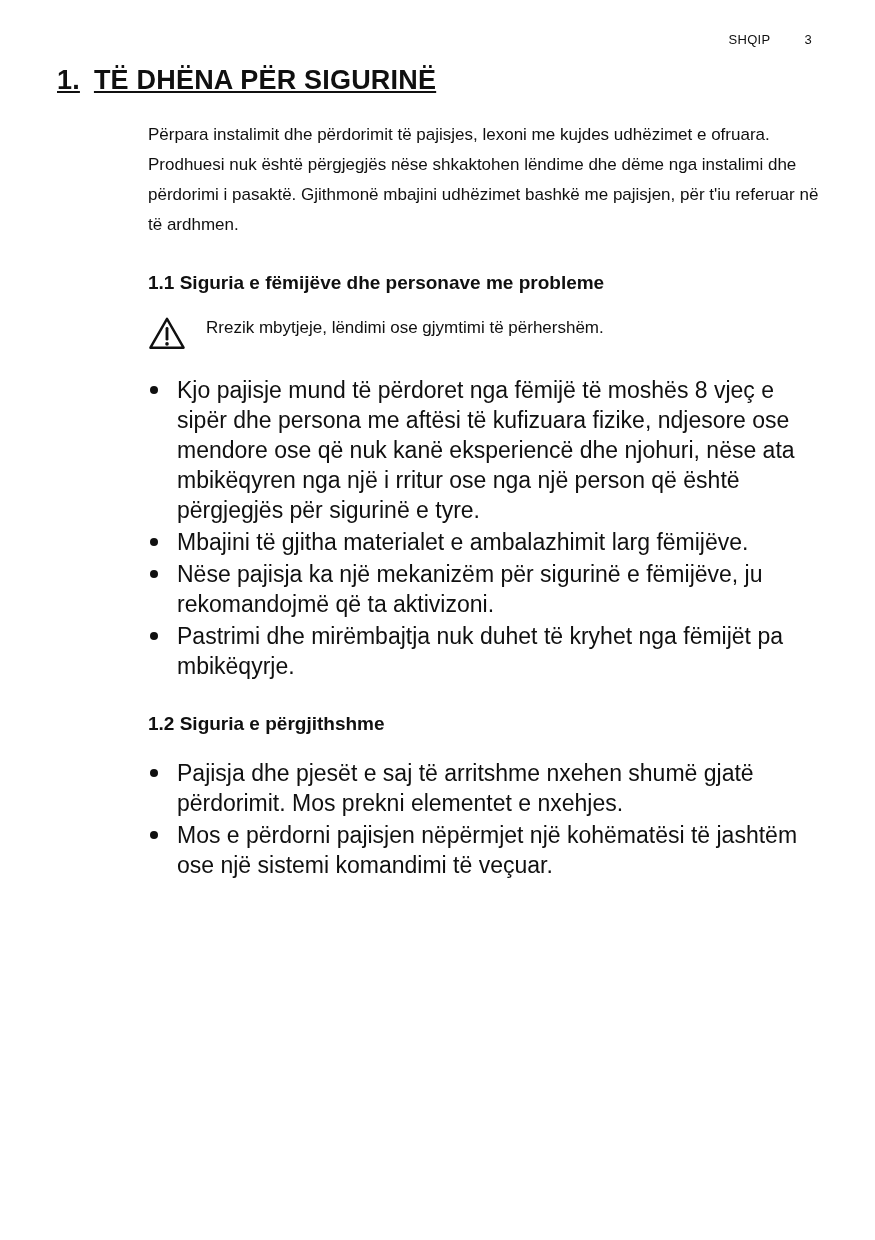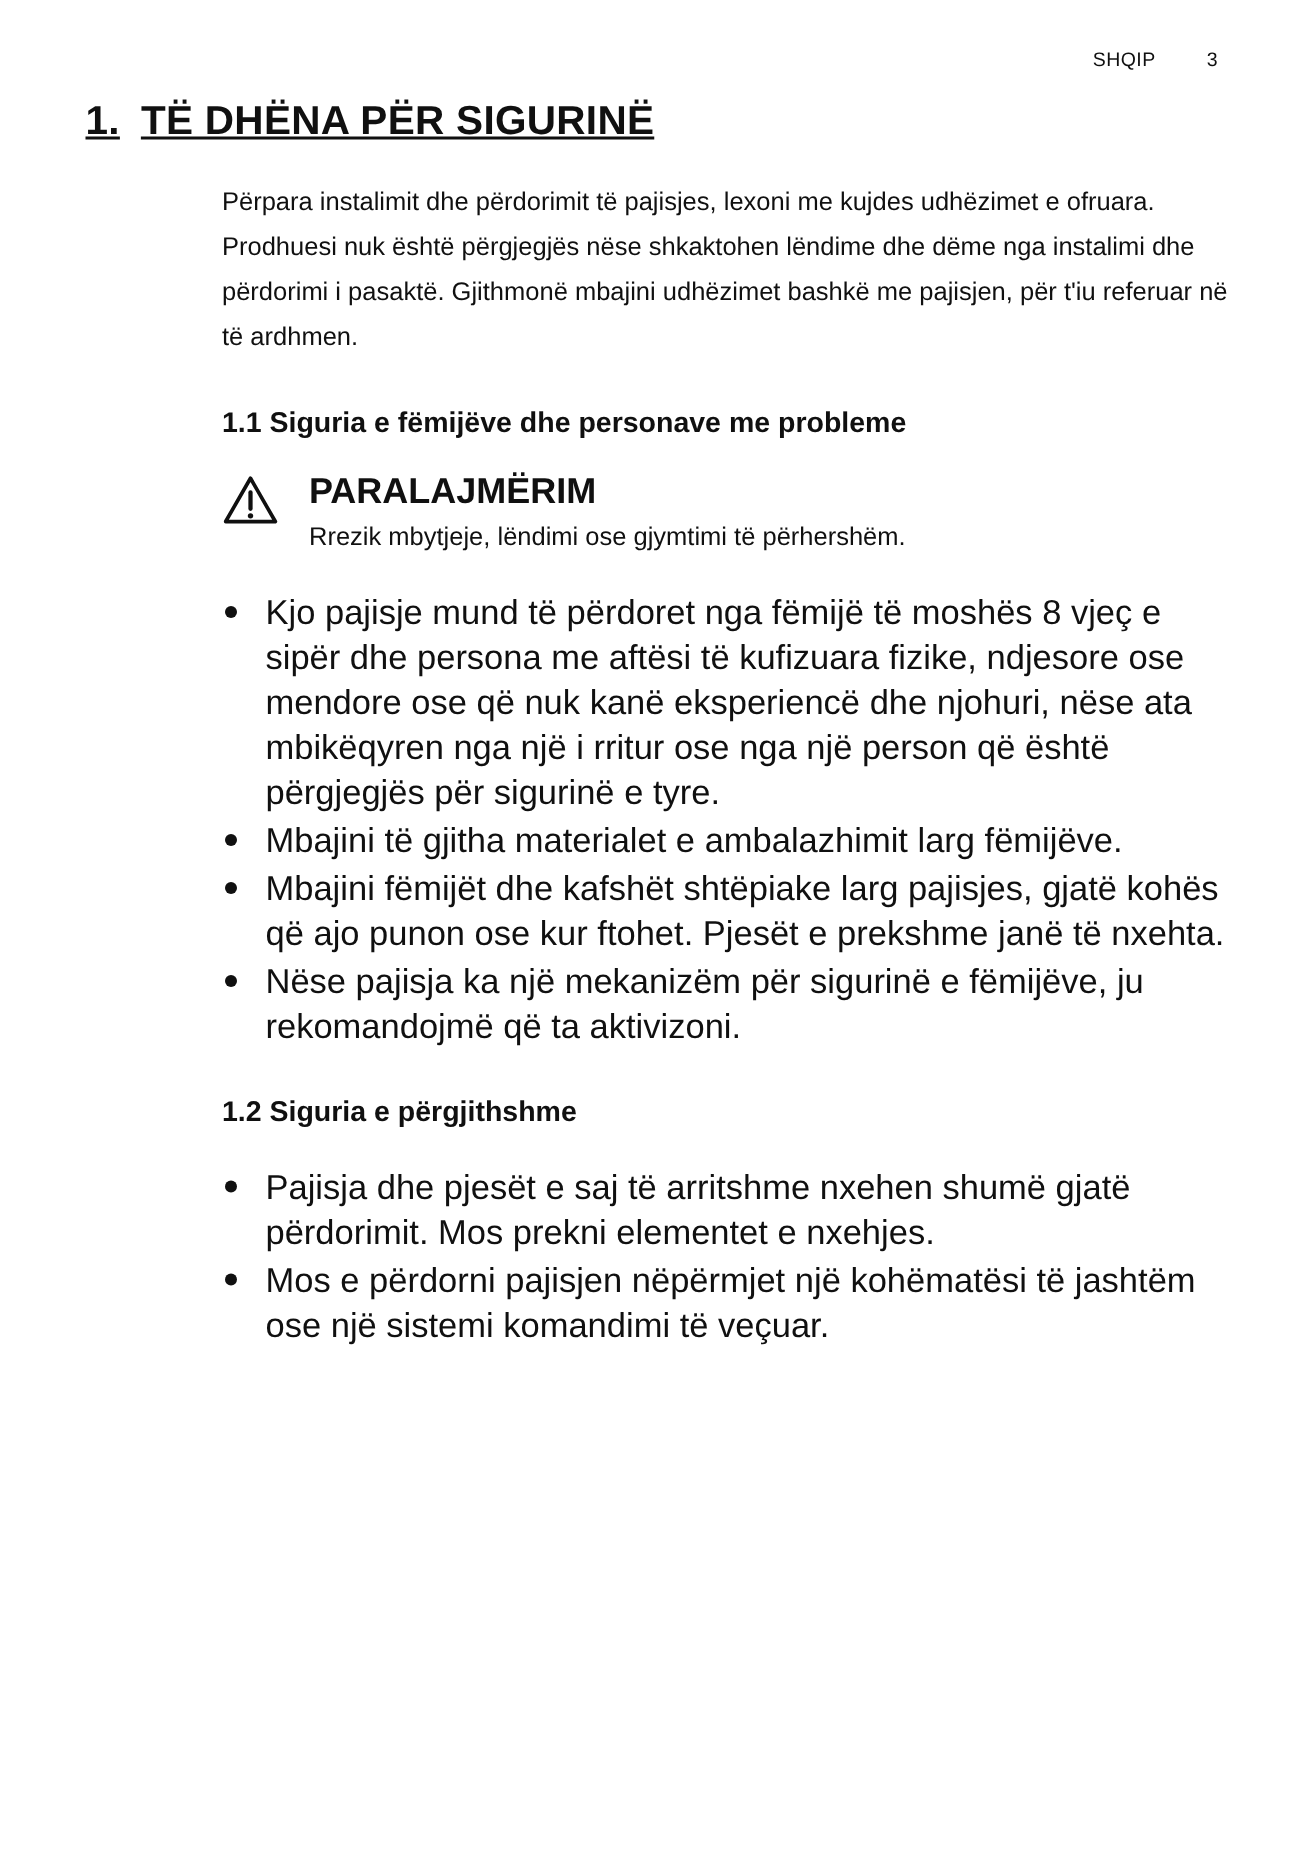--- a/index.html
+++ b/index.html
@@ -110,30 +110,29 @@
 
   <div class="warning">
     <span class="warning-icon">
       <svg width="38" height="35" viewBox="0 0 40 37" aria-hidden="true">
         <path d="M20 3 L37.5 33.5 L2.5 33.5 Z" fill="none" stroke="#101010" stroke-width="2.6" stroke-linejoin="round"></path>
         <line x1="20" y1="13" x2="20" y2="24.5" stroke="#101010" stroke-width="3" stroke-linecap="round"></line>
         <circle cx="20" cy="29.5" r="1.9" fill="#101010"></circle>
       </svg>
     </span>
     <div class="warning-text-wrap">
-      <div class="warning-title">PARALAJMËRIM</div>
       <div class="warning-body">Rrezik mbytjeje, lëndimi ose gjymtimi të përhershëm.</div>
     </div>
   </div>
 
   <ul class="bullets">
     <li>Kjo pajisje mund të përdoret nga fëmijë të moshës 8 vjeç e sipër dhe persona me aftësi të kufizuara fizike, ndjesore ose mendore ose që nuk kanë eksperiencë dhe njohuri, nëse ata mbikëqyren nga një i rritur ose nga një person që është përgjegjës për sigurinë e tyre.</li>
     <li>Mbajini të gjitha materialet e ambalazhimit larg fëmijëve.</li>
-    <li>Mbajini fëmijët dhe kafshët shtëpiake larg pajisjes, gjatë kohës që ajo punon ose kur ftohet. Pjesët e prekshme janë të nxehta.</li>
     <li>Nëse pajisja ka një mekanizëm për sigurinë e fëmijëve, ju rekomandojmë që ta aktivizoni.</li>
+    <li>Pastrimi dhe mirëmbajtja nuk duhet të kryhet nga fëmijët pa mbikëqyrje.</li>
   </ul>
 
   <h2 class="subheading general">1.2 Siguria e përgjithshme</h2>
 
   <ul class="bullets second">
     <li>Pajisja dhe pjesët e saj të arritshme nxehen shumë gjatë përdorimit. Mos prekni elementet e nxehjes.</li>
     <li>Mos e përdorni pajisjen nëpërmjet një kohëmatësi të jashtëm ose një sistemi komandimi të veçuar.</li>
   </ul>
 
 </div>

